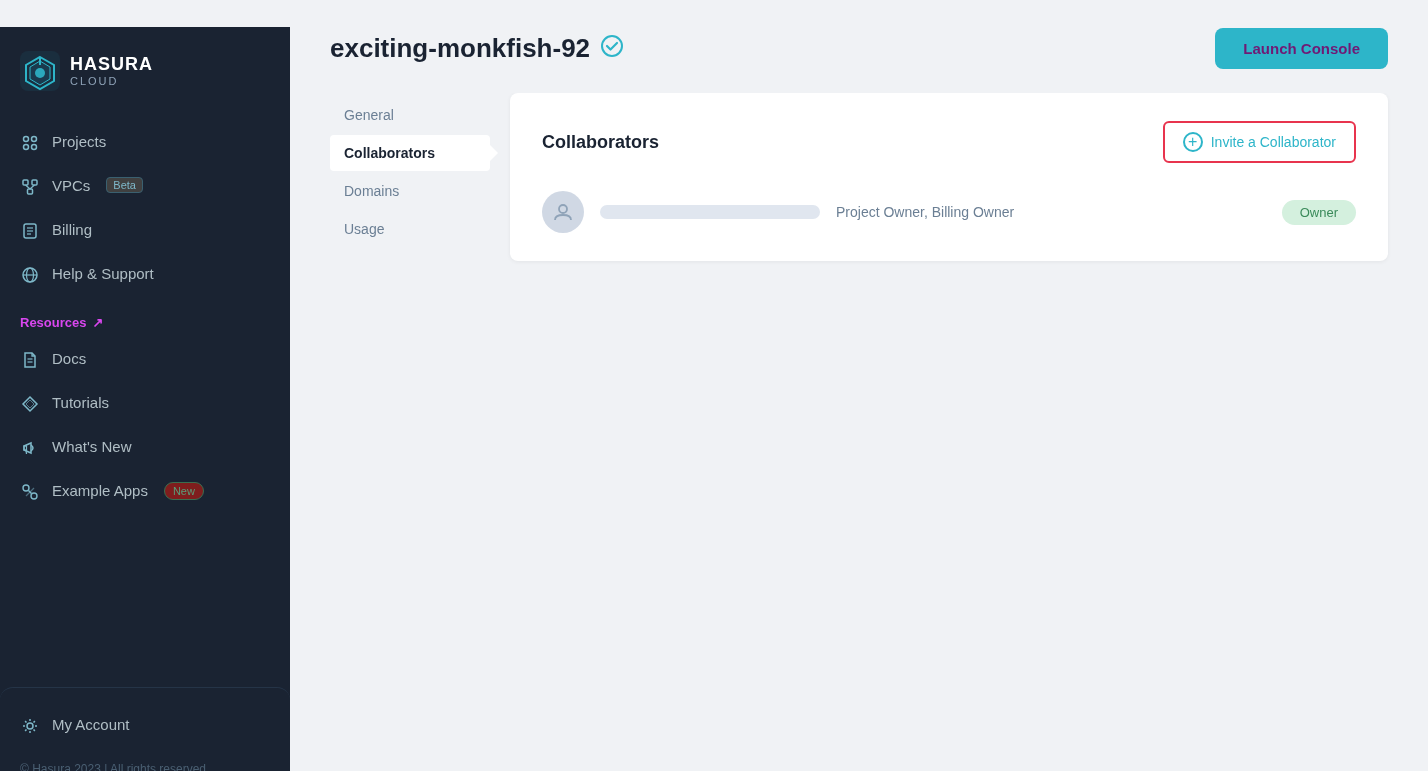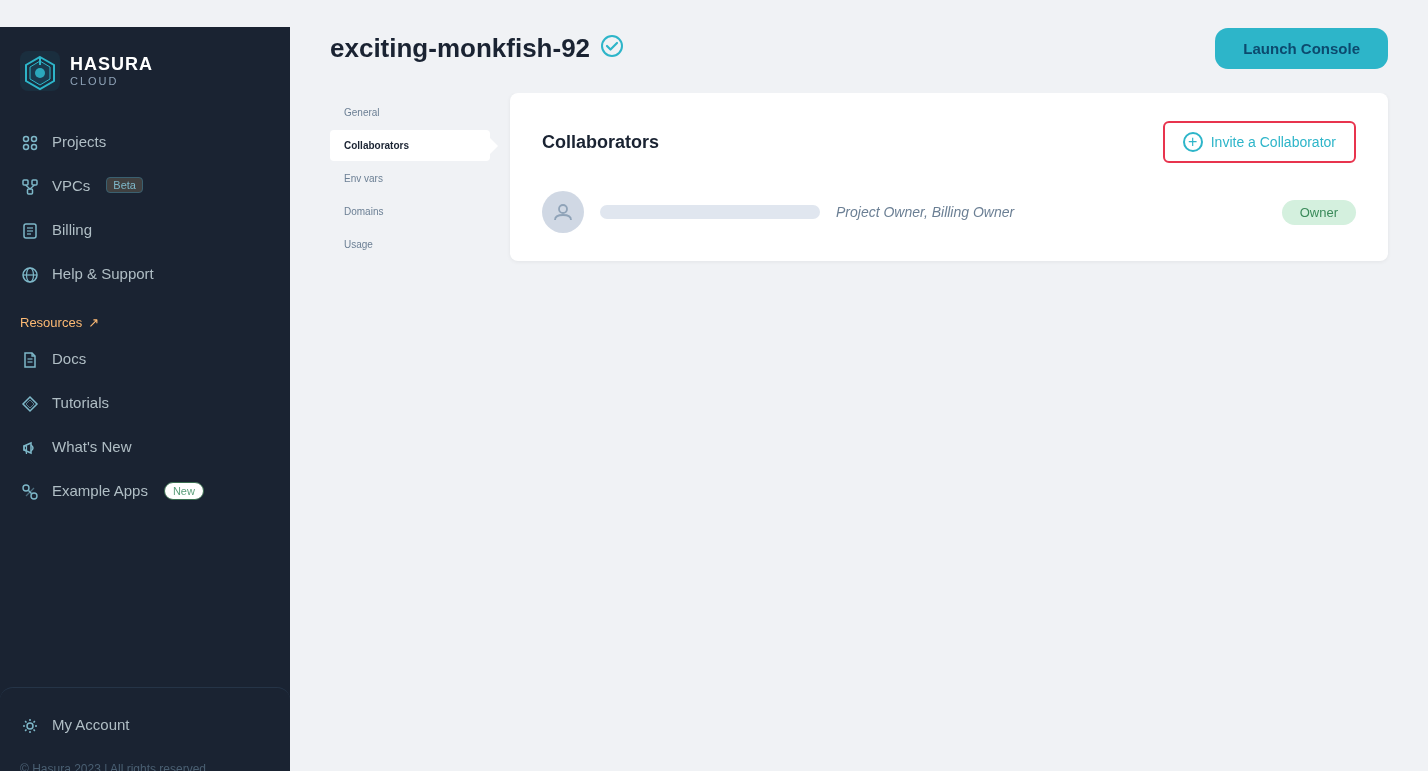--- a/index.html
+++ b/index.html
@@ -69,35 +69,35 @@
       background: #404040;
       color: #7eb8c9;
       border: 1px solid #3a6070;
       border-radius: 4px;
       font-size: 11px;
       padding: 1px 6px;
       margin-left: 4px;
       font-weight: 500;
     }
     .nav-badge-new {
-      background: #ffffff;
+      background: #7f1d1d;
       color: #5a9e7a;
       border: 1px solid #3a6e50;
       border-radius: 12px;
       font-size: 11px;
       padding: 2px 8px;
       margin-left: 4px;
       font-weight: 500;
     }
 
     .resources-label {
       padding: 18px 27px 8px 20px;
       font-size: 13px;
-      color: #fdba74;
-      font-weight: 400;
+      color: #d946ef;
+      font-weight: 700;
       display: flex;
       align-items: center;
       gap: 6px;
     }
     .resources-label .arrow { font-size: 13px; }
 
     .sidebar-bottom {
       padding: 16px 0;
       border-top: 1px solid #253447;
       border-radius: 13px;
@@ -132,23 +132,23 @@
       font-weight: 700;
       color: #1a2332;
     }
     .verified-icon {
       color: #2db5c9;
       font-size: 22px;
     }
 
     .launch-btn {
       background: #2db5c9;
-      color: #0c4a6e;
+      color: #701a75;
       border: none;
-      border-radius: 13px;
+      border-radius: 8px;
       padding: 12px 28px;
       font-size: 15px;
       font-weight: 600;
       cursor: pointer;
       white-space: nowrap;
     }
 
     .main-body {
       display: flex;
       flex: 1;
@@ -161,21 +161,21 @@
     .sub-nav {
       width: 160px;
       min-width: 160px;
       display: flex;
       flex-direction: column;
       gap: 2px;
       padding-top: 4px;
     }
     .sub-nav-item {
       padding: 10px 14px;
-      font-size: 10px;
+      font-size: 14px;
       color: #6b7f94;
       cursor: pointer;
       border-radius: 4px;
     }
     .sub-nav-item.active {
       background: #fff;
       color: #1a2332;
       font-weight: 600;
       position: relative;
     }
@@ -260,21 +260,20 @@
       flex: 1;
       height: 14px;
       background: #e0e6ef;
       border-radius: 7px;
       max-width: 220px;
     }
     .collaborator-role {
       color: #6b7f94;
       font-size: 14px;
       flex: 1;
-      font-style: italic;
     }
     .owner-badge {
       background: #d4f0de;
       color: #3a8a5a;
       border-radius: 20px;
       padding: 5px 18px;
       font-size: 13px;
       font-weight: 500;
     }
   </style>
@@ -425,21 +424,20 @@
       </span>
     </div>
     <button class="launch-btn">Launch Console</button>
   </div>
 
   <div class="main-body">
 
     <nav class="sub-nav">
       <div class="sub-nav-item">General</div>
       <div class="sub-nav-item active">Collaborators</div>
-      <div class="sub-nav-item">Env vars</div>
       <div class="sub-nav-item">Domains</div>
       <div class="sub-nav-item">Usage</div>
     </nav>
 
     <div class="content-area">
       <div class="card">
         <div class="card-header">
           <span class="card-title">Collaborators</span>
           <button class="invite-btn">
             <span class="plus-circle">+</span>

